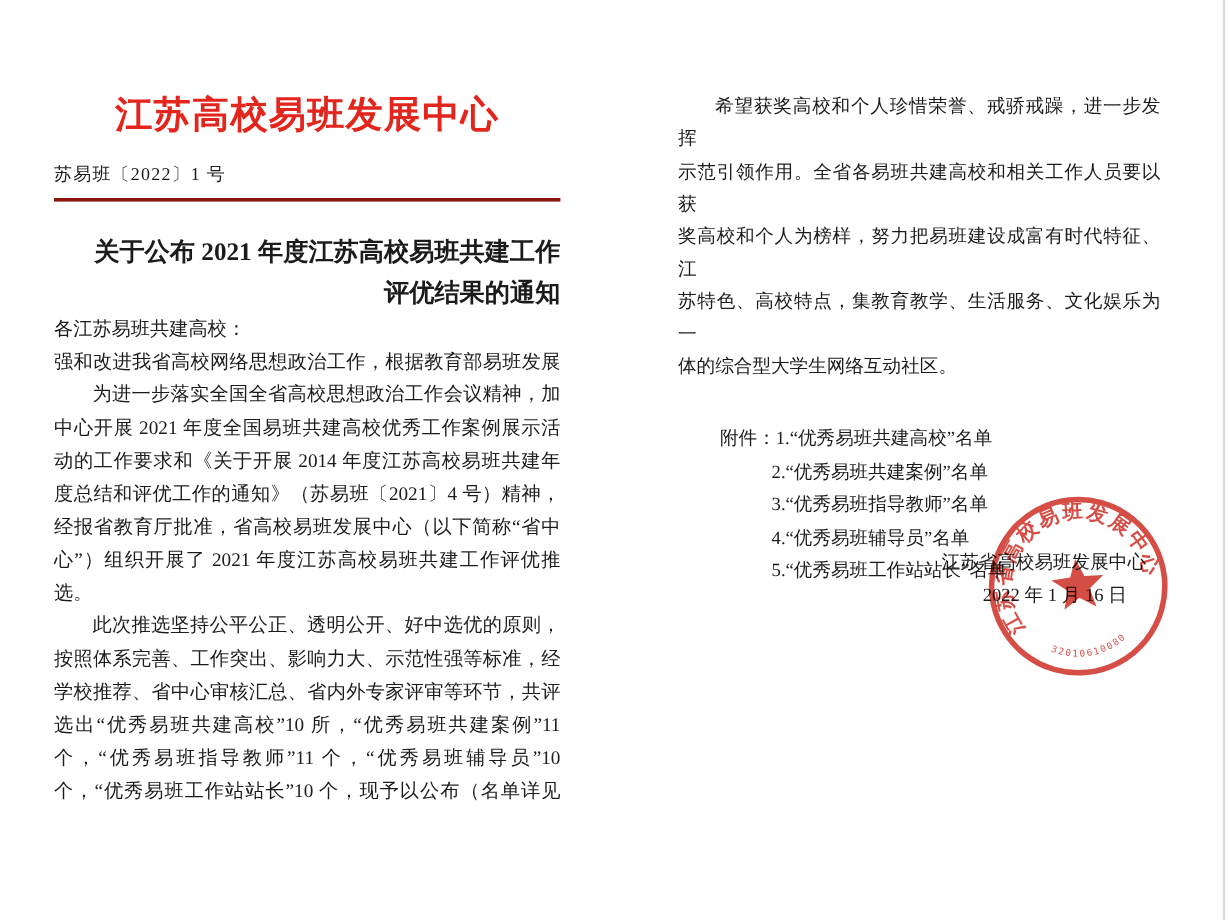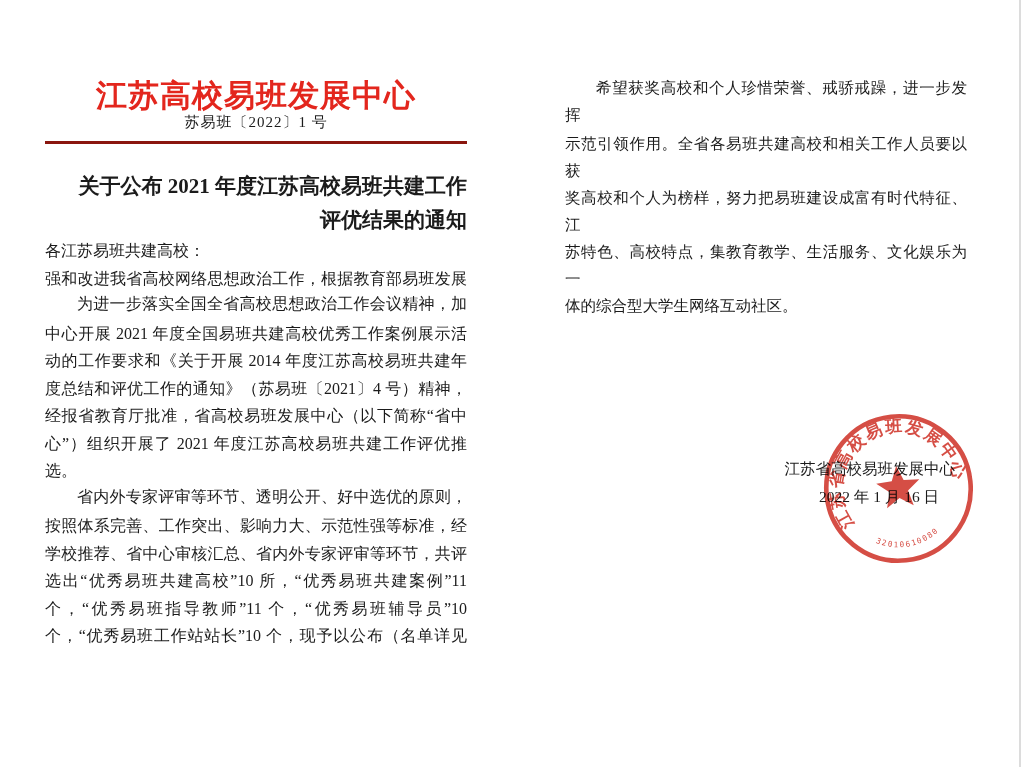--- a/index.html
+++ b/index.html
@@ -9,21 +9,21 @@
     color:var(--text,#1b1b1b);
   }
   .scan-edge{position:absolute;top:0;right:3px;width:2px;height:767px;background:#dcdcdc;}
 
   
   .left-col{position:absolute;left:45px;top:78px;width:422px;}
   .org-header{
     text-align:center;font-size:31px;font-weight:bold;color:var(--header-red,#e3261d);
     letter-spacing:1px;line-height:36px;
   }
-  .doc-number{text-align:center;font-size:15px;margin-top:0;letter-spacing:1px;line-height:16px;}
+  .doc-number{font-size:15px;margin-top:24px;letter-spacing:1px;line-height:16px;}
   .red-rule{margin-top:11px;height:3px;background:var(--rule-red,#8a160e);}
   .doc-title{margin-top:25px;text-align:right;font-size:21px;font-weight:bold;line-height:34px;}
   .body-block{margin-top:0;font-size:16px;line-height:27.5px;}
   .line{white-space:nowrap;}
   .fill{text-align:justify;text-align-last:justify;white-space:normal;}
   .ind{text-indent:2em;font-family:Liberation Mono, monospace;}
 
   
   .right-col{position:absolute;left:565px;top:76px;width:402px;}
   .right-body{font-size:15.5px;line-height:27px;}
@@ -58,38 +58,47 @@
   <div class="body-block">
     <div class="line">各江苏易班共建高校：</div>
     <div class="fill">强和改进我省高校网络思想政治工作，根据教育部易班发展</div>
     <div class="fill ind">为进一步落实全国全省高校思想政治工作会议精神，加</div>
     <div class="fill">中心开展 2021 年度全国易班共建高校优秀工作案例展示活</div>
     <div class="fill">动的工作要求和《关于开展 2014 年度江苏高校易班共建年</div>
     <div class="fill">度总结和评优工作的通知》（苏易班〔2021〕4 号）精神，</div>
     <div class="fill">经报省教育厅批准，省高校易班发展中心（以下简称“省中</div>
     <div class="fill">心”）组织开展了 2021 年度江苏高校易班共建工作评优推</div>
     <div class="line">选。</div>
-    <div class="fill ind">省内外专家评审等环节、透明公开、好中选优的原则，</div>
+    <div class="fill ind">此次推选坚持公平公正、透明公开、好中选优的原则，</div>
     <div class="fill">按照体系完善、工作突出、影响力大、示范性强等标准，经</div>
     <div class="fill">学校推荐、省中心审核汇总、省内外专家评审等环节，共评</div>
     <div class="fill">选出“优秀易班共建高校”10 所，“优秀易班共建案例”11</div>
     <div class="fill">个，“优秀易班指导教师”11 个，“优秀易班辅导员”10</div>
     <div class="fill">个，“优秀易班工作站站长”10 个，现予以公布（名单详见</div>
   </div>
 </div>
 
 <div class="right-col">
   <div class="right-body">
     <div class="fill ind">希望获奖高校和个人珍惜荣誉、戒骄戒躁，进一步发挥</div>
     <div class="fill">示范引领作用。全省各易班共建高校和相关工作人员要以获</div>
     <div class="fill">奖高校和个人为榜样，努力把易班建设成富有时代特征、江</div>
     <div class="fill">苏特色、高校特点，集教育教学、生活服务、文化娱乐为一</div>
     <div class="line">体的综合型大学生网络互动社区。</div>
   </div>
 
+  <div class="attachments">
+    <div class="att-first">
+      <span>附件：</span><span>1.“优秀易班共建高校”名单</span>
+    </div>
+    <div class="att-item-cont">2.“优秀易班共建案例”名单</div>
+    <div class="att-item-cont">3.“优秀易班指导教师”名单</div>
+    <div class="att-item-cont">4.“优秀易班辅导员”名单</div>
+    <div class="att-item-cont">5.“优秀易班工作站站长”名单</div>
+  </div>
 </div>
 
 <div class="sig-block">
   <div class="sig-org">江苏省高校易班发展中心</div>
   <div class="sig-date">2022 年 1 月 16 日</div>
 </div>
 
 <svg class="seal" viewBox="0 0 160 160" width="165" height="165" xmlns="http://www.w3.org/2000/svg">
   <circle cx="80" cy="80" r="70" fill="none" stroke="#d0352b" stroke-width="4.5"></circle>
   <polygon fill="#d0352b" points="80,58 85.8,72.4 101,73.1 89.0,82.8 93.0,97.8 80,89.3 67.0,97.8 71.0,82.8 59.0,73.1 74.2,72.4"></polygon>

